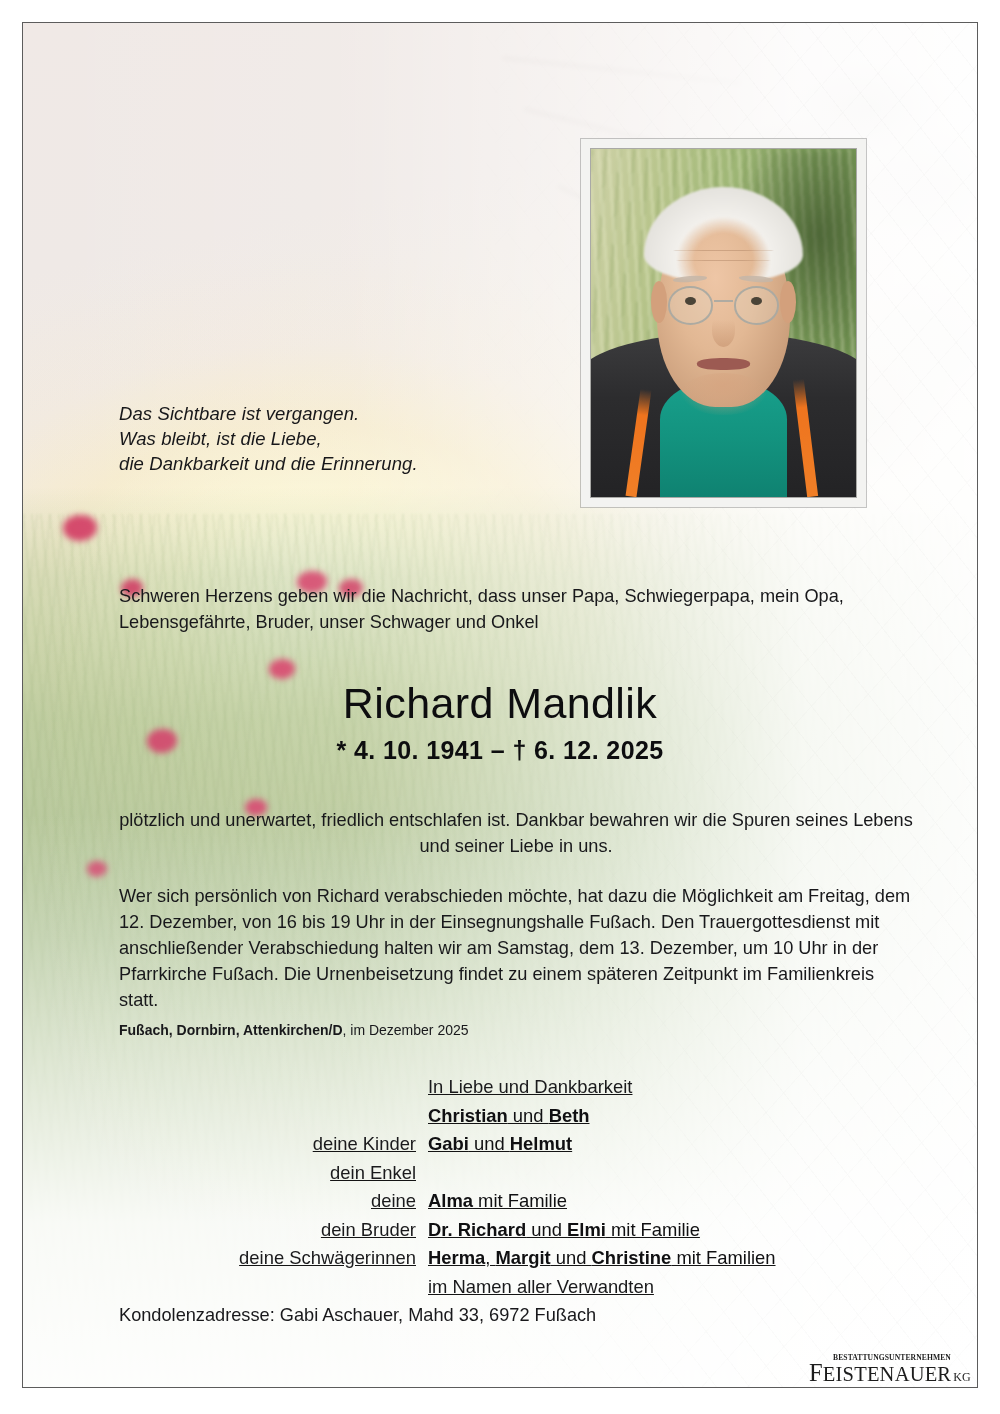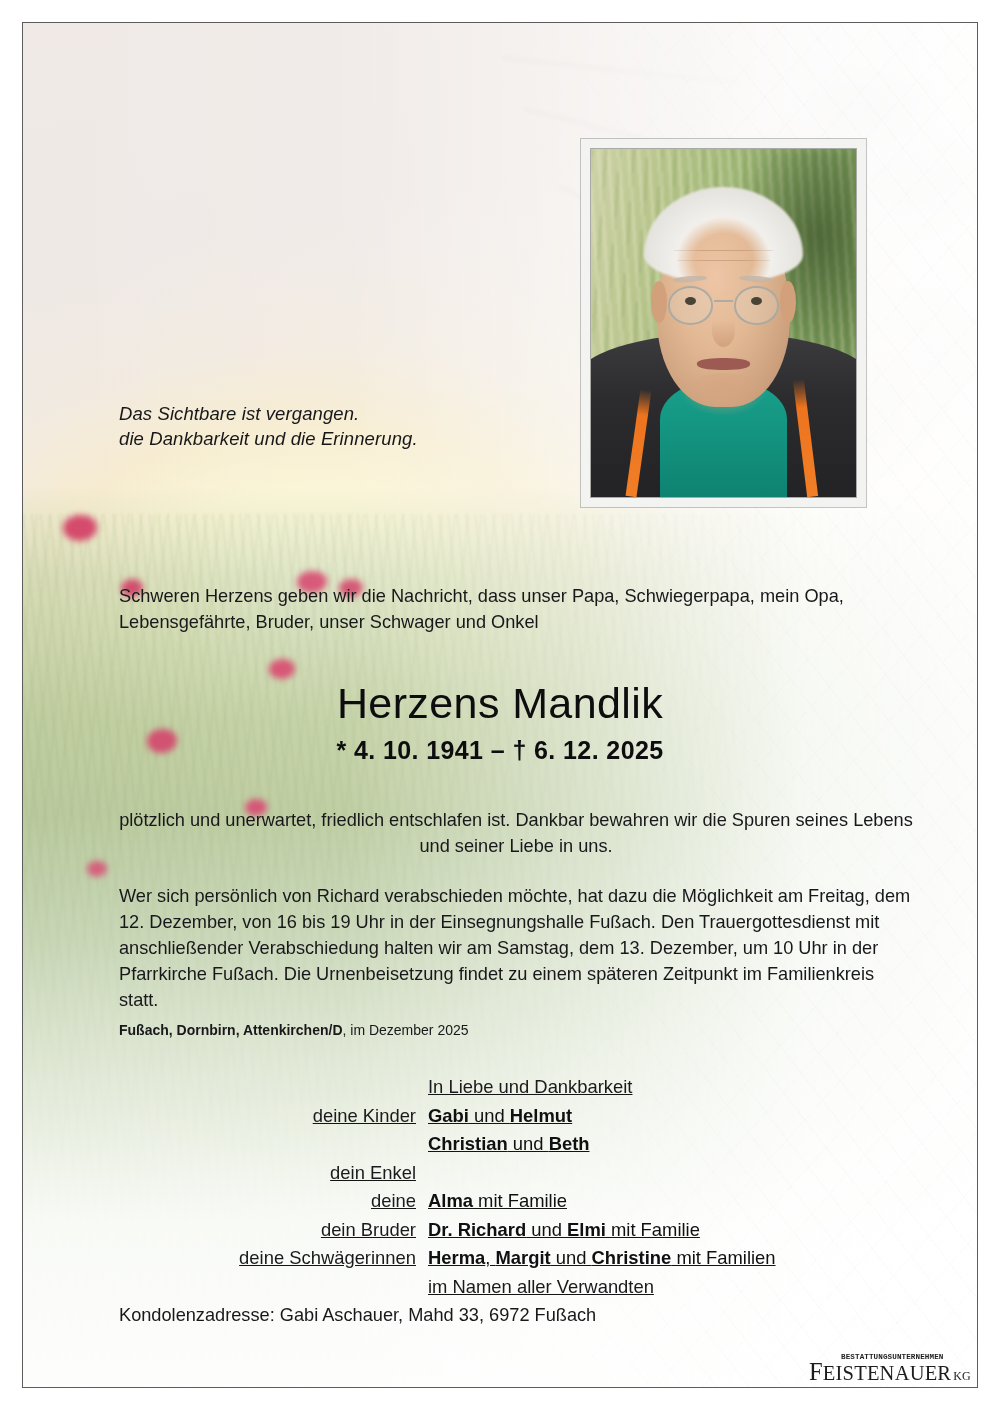--- a/index.html
+++ b/index.html
@@ -421,25 +421,24 @@
     left: 786px;
     top: 1330px;
     width: 148px;
     text-align: left;
     color: #1d1d1d;
     font-family: "Liberation Serif", serif;
   }
   .logo-top {
     font-size: 7.6px;
     letter-spacing: .1px;
-    margin-left: 32px;
+    margin-left: 24px;
     margin-bottom: -3px;
     white-space: nowrap;
     font-weight: 700;
-    font-family: Liberation Mono, monospace;
   }
   .logo-main {
     font-size: 20.5px;
     letter-spacing: .2px;
     white-space: nowrap;
     border-bottom: 1.6px solid #1d1d1d;
     padding-bottom: 1px;
     display: inline-block;
   }
   .logo-main .big { font-size: 24.5px; }
@@ -505,48 +504,49 @@
         <div class="ph-eye r"></div>
         <div class="ph-nose"></div>
         <div class="ph-mouth"></div>
       </div>
     </div>
 
     <div class="content">
 
       <div class="quote">
         <div>Das Sichtbare ist vergangen.</div>
+        <div>Was bleibt, ist die Liebe,</div>
         <div>die Dankbarkeit und die Erinnerung.</div>
       </div>
 
       <div class="intro">Schweren Herzens geben wir die Nachricht, dass unser Papa, Schwiegerpapa, mein Opa, Lebensgefährte, Bruder, unser Schwager und Onkel</div>
 
-      <div class="name">Herzens Mandlik</div>
+      <div class="name">Richard Mandlik</div>
       <div class="dates">* 4. 10. 1941 – † 6. 12. 2025</div>
 
       <div class="para p1">plötzlich und unerwartet, friedlich entschlafen ist. Dankbar bewahren wir die Spuren seines Lebens und seiner Liebe in uns.</div>
       <div class="para p2">Wer sich persönlich von Richard verabschieden möchte, hat dazu die Möglichkeit am Freitag, dem 12. Dezember, von 16 bis 19 Uhr in der Einsegnungshalle Fußach. Den Trauergottesdienst mit anschließender Verabschiedung halten wir am Samstag, dem 13. Dezember, um 10 Uhr in der Pfarrkirche Fußach. Die Urnenbeisetzung findet zu einem späteren Zeitpunkt im Familienkreis statt.</div>
 
       <div class="place">
         <b>Fußach, Dornbirn, Attenkirchen/D</b><span>, im Dezember 2025</span>
       </div>
 
       <div class="family">
         <div class="fam-row solo">
           <div class="fam-rel"></div>
           <div class="fam-name">In Liebe und Dankbarkeit</div>
         </div>
         <div id="family-rows">
             <div class="fam-row">
+              <div class="fam-rel"></div>
+              <div class="fam-name"><b>Christian</b> und <b>Beth</b></div>
+            </div>
+            <div class="fam-row">
               <div class="fam-rel">deine Kinder</div>
               <div class="fam-name"><b>Gabi</b> und <b>Helmut</b></div>
-            </div>
-            <div class="fam-row">
-              <div class="fam-rel"></div>
-              <div class="fam-name"><b>Christian</b> und <b>Beth</b></div>
             </div>
             <div class="fam-row">
               <div class="fam-rel">dein Enkel</div>
             </div>
             <div class="fam-row">
               <div class="fam-rel">deine</div>
               <div class="fam-name"><b>Alma</b> mit Familie</div>
             </div>
             <div class="fam-row">
               <div class="fam-rel">dein Bruder</div>

